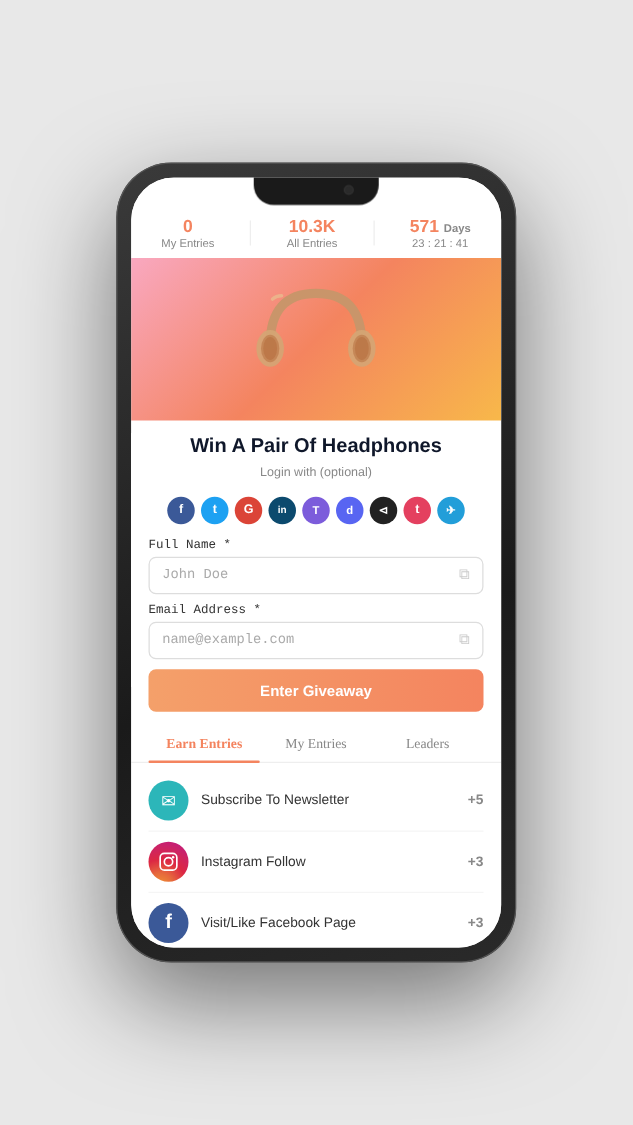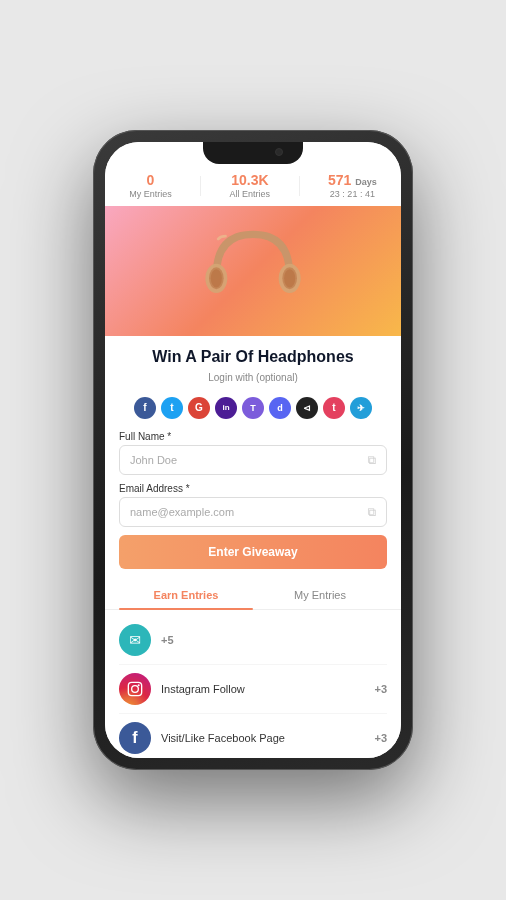--- a/index.html
+++ b/index.html
@@ -123,28 +123,28 @@
       align-items: center;
       justify-content: center;
       font-size: 10px;
       color: #fff;
       font-weight: 700;
       cursor: pointer;
     }
     .si-fb { background: #3b5998; }
     .si-tw { background: #1da1f2; }
     .si-g  { background: #db4437; }
-    .si-li { background: #4c1d95; }
+    .si-li { background: #0c4a6e; }
     .si-tw2 { background: #7c5cdb; }
     .si-dc { background: #5865f2; }
     .si-ap { background: #222; }
     .si-tm { background: #e4405f; }
     .si-tel{ background: #229ed9; }
 
-    .form-group { margin-bottom: 8px; }
+    .form-group { margin-bottom: 8px; font-family: Liberation Mono, monospace; }
     .form-label {
       font-size: 10px;
       color: #333;
       margin-bottom: 3px;
       display: block;
     }
     .form-input {
       width: 100%;
       border: 1px solid #ddd;
       border-radius: 6px;
@@ -175,20 +175,21 @@
       margin-bottom: 12px;
       text-align: center;
     }
 
     
     .tabs {
       display: flex;
       border-bottom: 1px solid #eee;
       margin: 0 -14px;
       padding: 0 14px;
+      font-family: Liberation Serif, serif;
     }
     .tab {
       flex: 1;
       text-align: center;
       font-size: 11px;
       padding: 8px 0;
       color: #888;
       cursor: pointer;
       position: relative;
     }
@@ -328,27 +329,31 @@
         <button class="enter-btn">Enter Giveaway</button>
 
         
         <div class="tabs">
           <div class="tab active">
             <span>Earn Entries</span>
           </div>
           <div class="tab">
             <span>My Entries</span>
           </div>
+          <div class="tab">
+            <span>Leaders</span>
+          </div>
         </div>
 
         
         <div class="entry-list">
 
           <div class="entry-item">
             <div class="entry-icon ei-email">✉</div>
+            <span class="entry-label">Subscribe To Newsletter</span>
             <span class="entry-points">+5</span>
           </div>
 
           <div class="entry-item">
             <div class="entry-icon ei-instagram">
               <svg width="16" height="16" viewBox="0 0 24 24" fill="white">
                 <rect x="2" y="2" width="20" height="20" rx="5" ry="5" fill="none" stroke="white" stroke-width="2"></rect>
                 <circle cx="12" cy="12" r="5" fill="none" stroke="white" stroke-width="2"></circle>
                 <circle cx="17.5" cy="6.5" r="1.5" fill="white"></circle>
               </svg>

